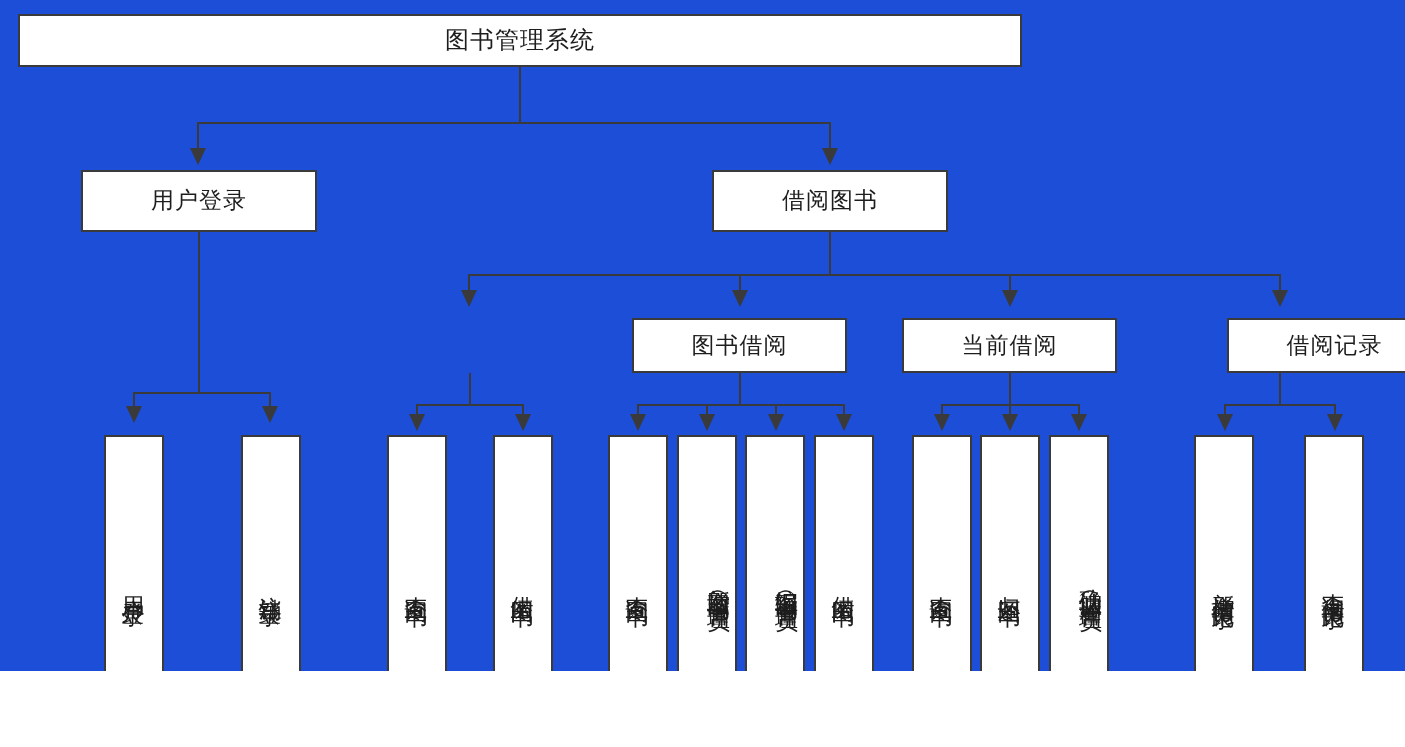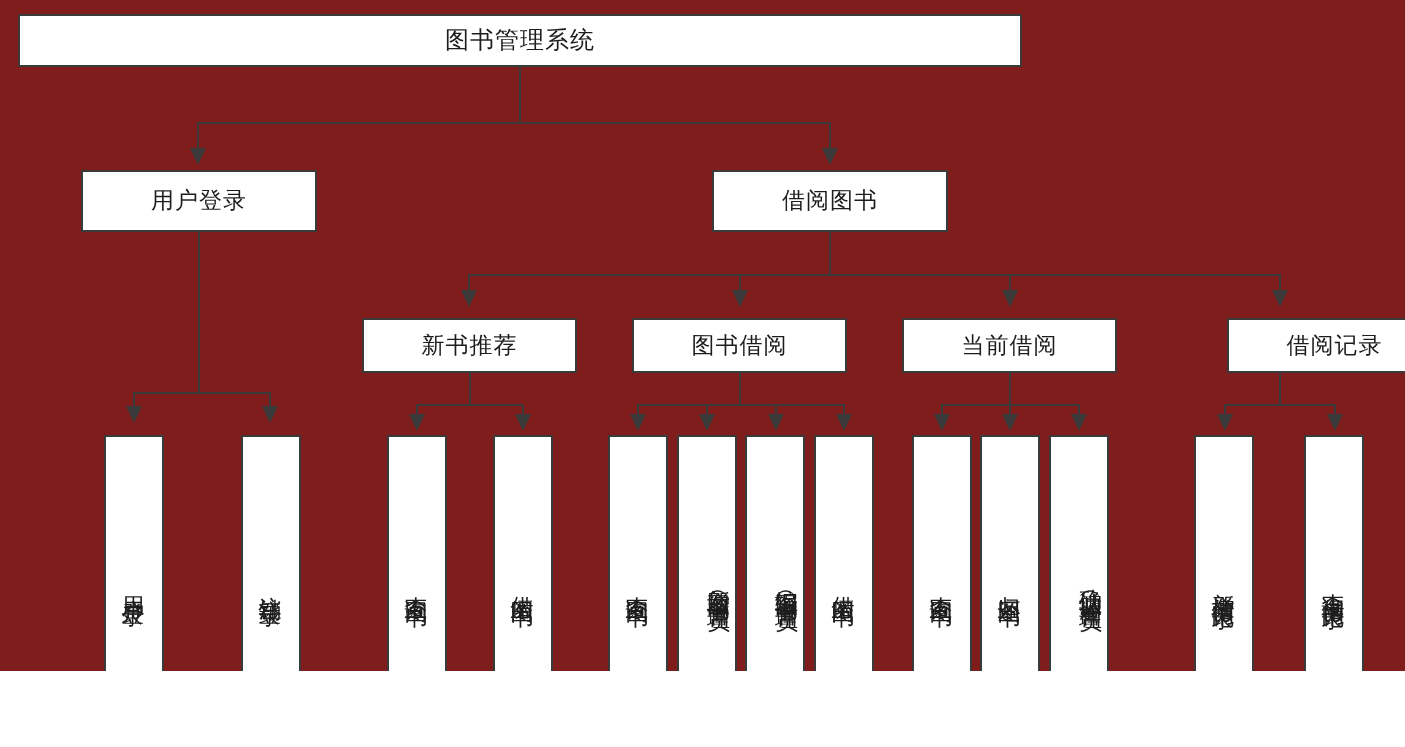--- a/index.html
+++ b/index.html
@@ -5,21 +5,21 @@
 <style>
   html, body {
     margin: 0;
     padding: 0;
     background: #ffffff;
   }
   #diagram-root {
     position: relative;
     width: 1405px;
     height: 671px;
-    background: #7f1d1d;
+    background: #1d4ed8;
     font-family: "DejaVu Sans", "Liberation Sans", sans-serif;
     overflow: hidden;
   }
   
   .node {
     position: absolute;
     box-sizing: border-box;
     border: 2px solid #3a3a3a;
     background: #ffffff;
     display: flex;
@@ -117,23 +117,20 @@
   <div class="ln h" style="left:468px; top:274px; width:812px; height:2px;"></div>
   <div class="ln v" style="left:468px; top:274px; width:2px; height:18px;"></div>
   <div class="arrow" style="left:461px; top:290px;"></div>
   <div class="ln v" style="left:739px; top:274px; width:2px; height:18px;"></div>
   <div class="arrow" style="left:732px; top:290px;"></div>
   <div class="ln v" style="left:1009px; top:274px; width:2px; height:18px;"></div>
   <div class="arrow" style="left:1002px; top:290px;"></div>
   <div class="ln v" style="left:1279px; top:274px; width:2px; height:18px;"></div>
   <div class="arrow" style="left:1272px; top:290px;"></div>
 
-  <div class="node h" style="left:362px; top:318px; width:215px; height:55px;">
-    <span>新书推荐</span>
-  </div>
   <div class="node h" style="left:632px; top:318px; width:215px; height:55px;">
     <span>图书借阅</span>
   </div>
   <div class="node h" style="left:902px; top:318px; width:215px; height:55px;text-align:right;">
     <span>当前借阅</span>
   </div>
   <div class="node h" style="left:1227px; top:318px; width:215px; height:55px;">
     <span>借阅记录</span>
   </div>
 

